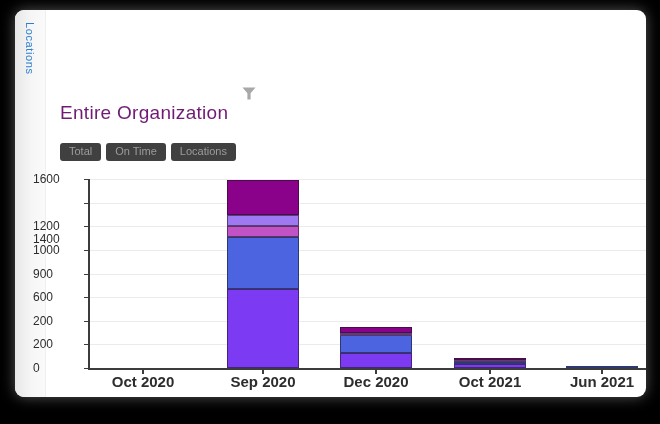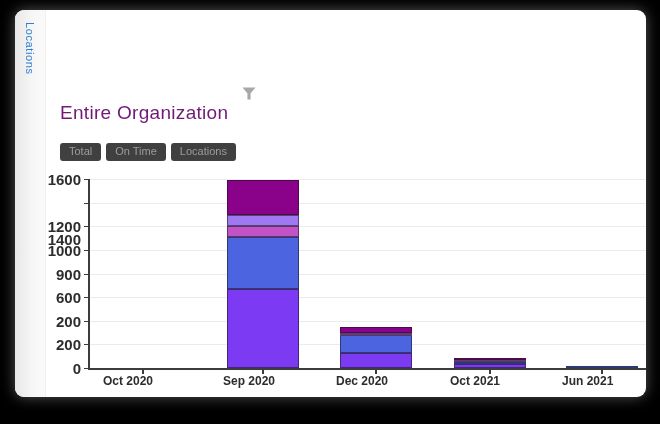--- a/index.html
+++ b/index.html
@@ -73,30 +73,31 @@
   }
   .chart { position: absolute; inset: 0; }
   .gridline { position: absolute; height: 1px; background: #ebebeb; }
   .y-axis-line { position: absolute; width: 2px; background: #3c3c3c; }
   .x-axis-line { position: absolute; height: 2px; background: #3c3c3c; }
   .y-tick { position: absolute; width: 4px; height: 1px; background: #3c3c3c; }
   .x-tick { position: absolute; width: 2px; height: 4px; background: #3c3c3c; }
   .y-label {
     position: absolute;
     width: 48px;
-    text-align: right;
-    font-size: 15px;
-    font-weight: 700;
+    text-align: left;
+    font-size: 12px;
+    font-weight: 400;
     color: #2d2d2d;
     line-height: 13px;
   }
   .x-label {
     position: absolute;
     width: 80px;
-    font-size: 12px;
+    text-align: center;
+    font-size: 15px;
     font-weight: 600;
     color: #2d2d2d;
     line-height: 13px;
   }
   .bar-seg {
     position: absolute;
     width: 72px;
     border: 1px solid rgba(22,22,22,0.55);
     cursor: pointer;
   }

